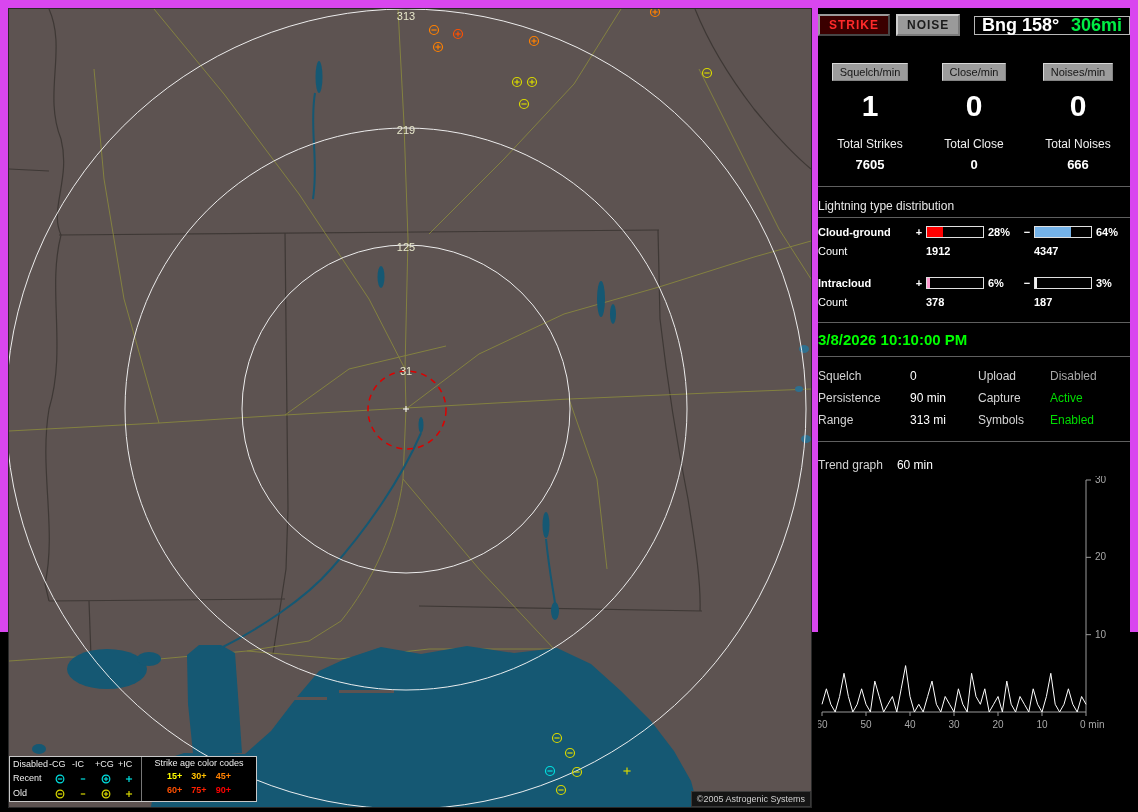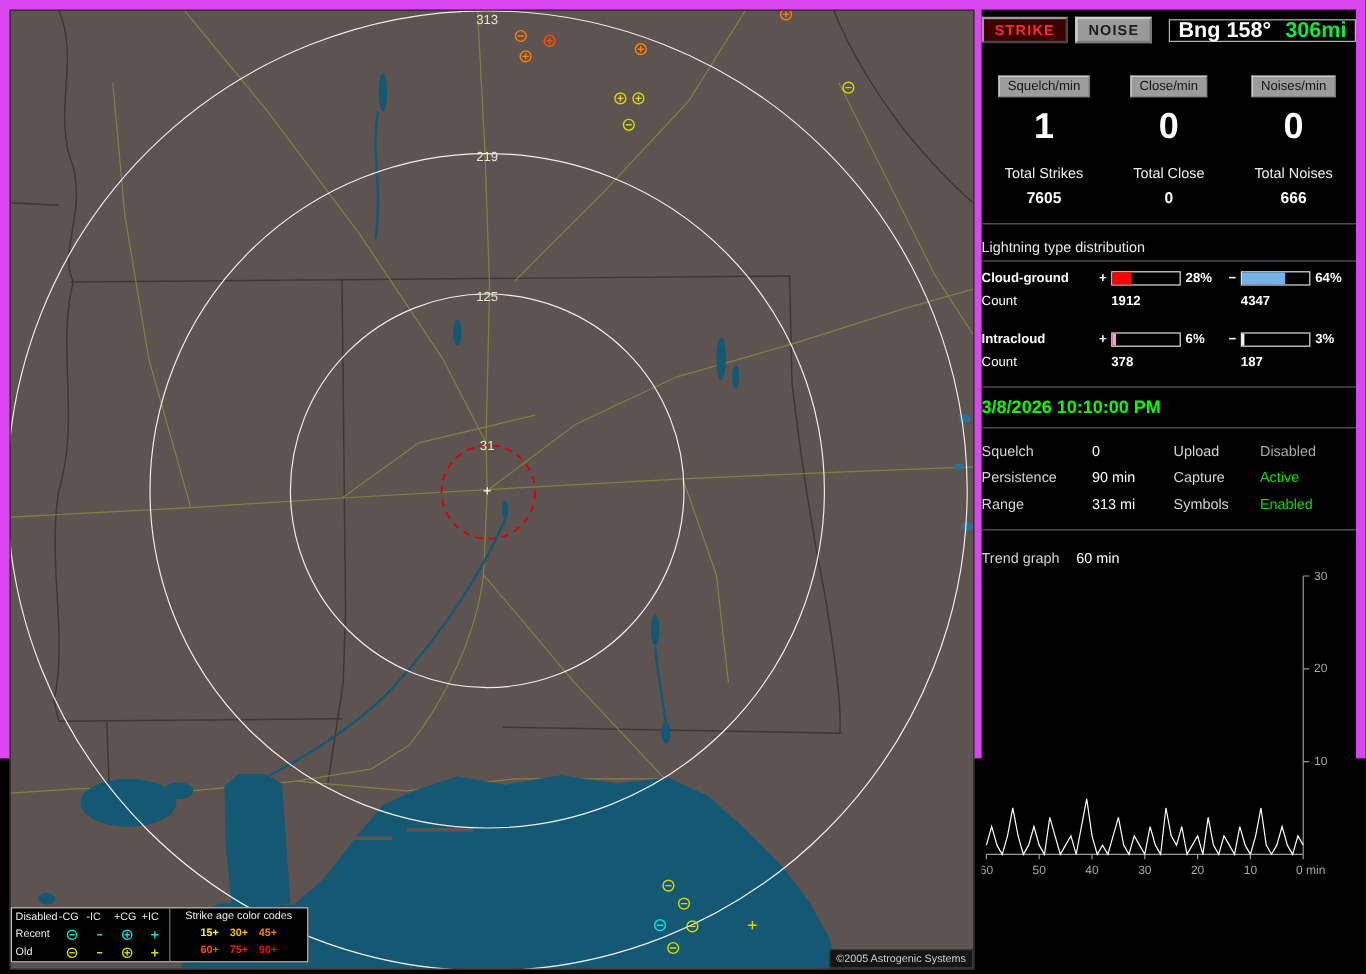--- a/index.html
+++ b/index.html
@@ -6,21 +6,21 @@
     font-family:"Liberation Sans", sans-serif;color:#fff;}
   #app{position:relative;width:1138px;height:632px;background:#d946ef;padding-left:19px;}
 
   
   #map{position:absolute;left:8px;top:8px;width:802px;height:798px;background:#5d5351;border:1px solid #2a2a2a;}
   #map svg{display:block;}
   #legend{position:absolute;left:0;bottom:5px;width:246px;height:44px;background:#000;
     border:1px solid #c8c8c8;font-size:9px;line-height:13px;color:#fff;display:flex;}
   #legend .lft{width:128px;display:grid;grid-template-columns:36px 23px 23px 23px 23px;align-items:center;padding-left:3px;}
   #legend .rgt{flex:1;border-left:1px solid #777;display:flex;flex-direction:column;align-items:center;padding:0 2px;}
-  #legend .rgt .age-row{display:flex;gap:9px;font-weight:bold;height:14px;align-items:center;}
+  #legend .rgt .age-row{display:flex;gap:9px;font-weight:bold;height:14px;}
   #legend .hdr{font-weight:normal;color:#eee;}
   #legend .symrow{display:flex;align-items:center;height:14px;}
   #copyright{position:absolute;right:0;bottom:0;background:#151515;border:1px solid #3a3a3a;
     color:#cfcfcf;font-size:9px;padding:2px 5px;}
 
   
   #sidebar{position:absolute;left:818px;top:8px;width:312px;height:796px;background:#000;}
   .topbar{display:flex;align-items:center;margin-top:6px;}
   .btn{font-family:"Liberation Sans",sans-serif;font-size:12px;font-weight:bold;letter-spacing:1px;
     padding:2px 9px;margin-right:6px;cursor:pointer;}

